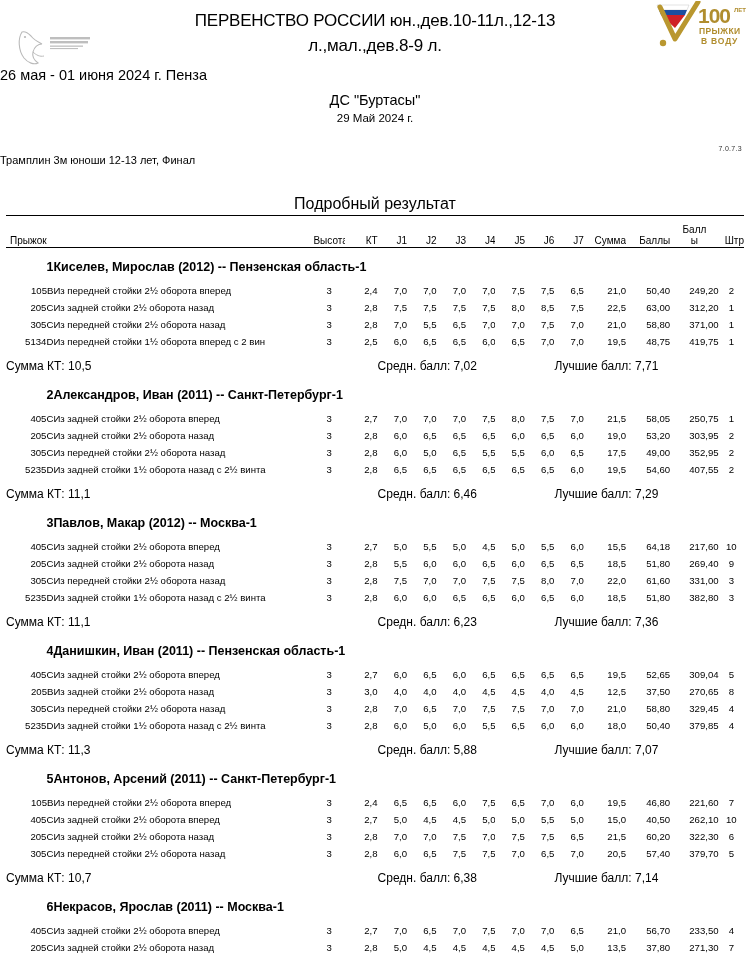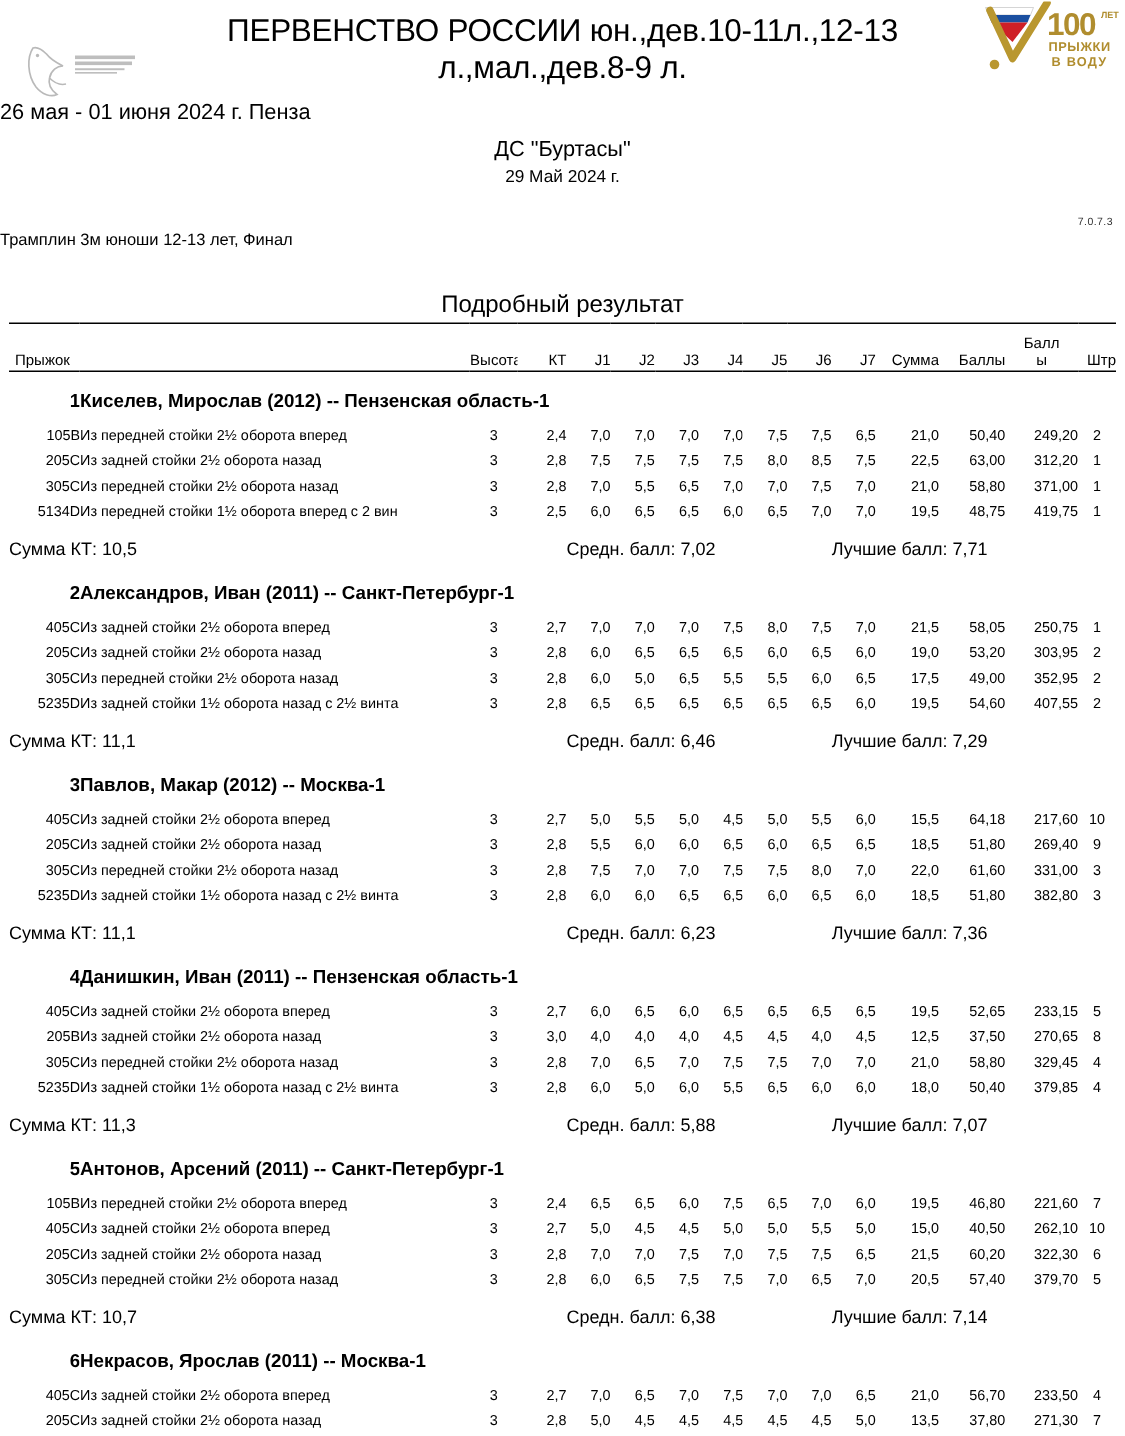--- a/index.html
+++ b/index.html
@@ -31,21 +31,21 @@
   }
   .logo-right {
     position: absolute;
     right: 4px;
     top: 1px;
     width: 92px;
     height: 50px;
   }
   .title-main {
     text-align: center;
-    font-size: 21px;
+    font-size: 17px;
     line-height: 25px;
     font-weight: 400;
     margin: 0 auto;
     width: 560px;
     padding-top: 4px;
     letter-spacing: -0.2px;
   }
   .title-sub1 {
     text-align: left;
     font-size: 14.5px;
@@ -493,21 +493,21 @@
           <td class="num">2,7</td>
           <td class="num">6,0</td>
           <td class="num">6,5</td>
           <td class="num">6,0</td>
           <td class="num">6,5</td>
           <td class="num">6,5</td>
           <td class="num">6,5</td>
           <td class="num">6,5</td>
           <td class="num">19,5</td>
           <td class="num">52,65</td>
-          <td class="num">233,15</td>
+          <td class="num">309,04</td>
           <td class="pen">5</td>
         </tr>
         <tr class="dive">
           <td class="code">205B</td>
           <td class="desc">Из задней стойки 2½ оборота назад</td>
           <td class="numc">3</td>
           <td class="num">3,0</td>
           <td class="num">4,0</td>
           <td class="num">4,0</td>
           <td class="num">4,0</td>

